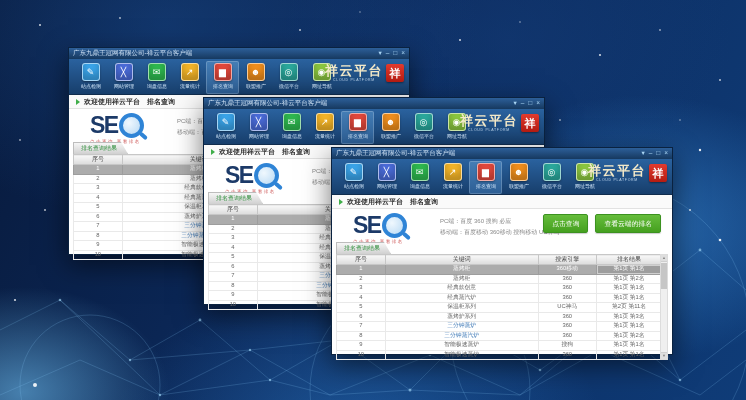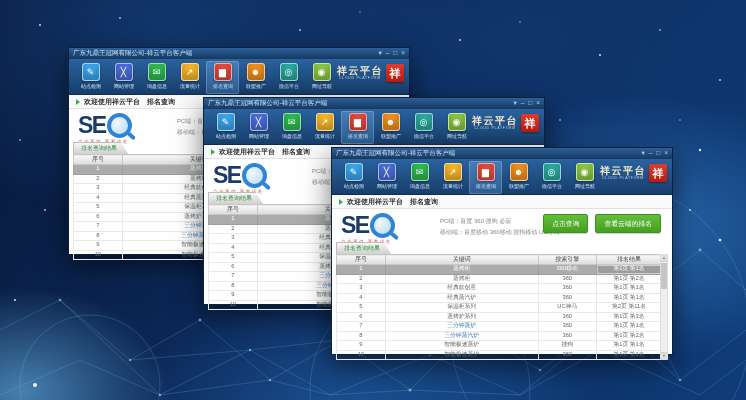--- a/index.html
+++ b/index.html
@@ -31,33 +31,33 @@
   .toolbar-items{display:flex;padding:2px 0 0 5px;}
   .tool-item{width:33px;display:flex;flex-direction:column;align-items:center;padding-top:2px;height:31px;border-radius:2px;cursor:pointer;}
   .tool-item.selected{background:linear-gradient(#457eb6,#2d5e94);box-shadow:inset 0 0 0 1px rgba(255,255,255,.2);}
   .tool-icon{width:16px;height:16px;border-radius:3px;display:flex;align-items:center;justify-content:center;
     color:#fff;font-size:9px;border:1px solid rgba(255,255,255,.55);
     box-shadow:inset 0 -6px 7px rgba(0,0,0,.22), 0 1px 2px rgba(0,0,0,.35);}
   .tool-label{font-size:5.5px;color:#cfe4f7;margin-top:2px;white-space:nowrap;transform:scale(.92);}
 
   .brand{position:absolute;right:5px;top:5px;display:flex;align-items:center;}
   .brand-text{text-align:center;margin-right:3px;}
-  .brand-name{color:#f3e9c8;font-size:10px;font-weight:bold;letter-spacing:1.5px;line-height:1.05;font-family:"Liberation Serif",serif;}
+  .brand-name{color:#f3e9c8;font-size:13px;font-weight:bold;letter-spacing:1.5px;line-height:1.05;font-family:"Liberation Serif",serif;}
   .brand-sub{color:#bcd4ea;font-size:3.5px;letter-spacing:.7px;}
   .brand-logo{width:18px;height:18px;background:linear-gradient(#e23a2d,#b51c12);color:#fff;font-size:11px;font-weight:bold;
     display:flex;align-items:center;justify-content:center;border-radius:2px;box-shadow:0 1px 2px rgba(0,0,0,.4);}
 
   .welcome{height:13px;background:#fafafa;border-bottom:1px solid #e2e2e2;display:flex;align-items:center;padding:0 7px;}
   .welcome-icon{width:0;height:0;border-left:4px solid #3fae49;border-top:3px solid transparent;border-bottom:3px solid transparent;margin-right:4px;}
   .welcome-text,.welcome-section{font-size:7px;color:#333;font-weight:bold;}
   .welcome-section{margin-left:7px;}
 
   .content{position:relative;height:145px;background:#fff;padding:0 4px;}
   .hero{position:relative;height:34px;}
-  .seo-logo{position:absolute;left:5px;top:4px;cursor:pointer;}
+  .seo-logo{position:absolute;left:17px;top:4px;cursor:pointer;}
   .seo-se{font-size:23px;font-weight:bold;color:#1c3a68;letter-spacing:-1.5px;line-height:.95;vertical-align:middle;}
   .seo-glass{display:inline-block;width:17px;height:17px;border:4px solid #2f84d6;border-radius:50%;
     background:radial-gradient(circle at 35% 35%, #f0f8fe, #b7d9f4);position:relative;vertical-align:middle;margin-left:1px;}
   .seo-glass::after{content:'';position:absolute;width:9px;height:3.5px;background:#2f84d6;right:-8px;bottom:-3px;transform:rotate(42deg);border-radius:2px;}
   .seo-tagline{font-size:4.5px;color:#d06060;letter-spacing:1.5px;margin-top:1px;}
   .query-info{position:absolute;left:104px;top:7px;font-size:6px;color:#8a8a8a;line-height:1.9;white-space:nowrap;}
   .hero-buttons{position:absolute;right:7px;top:5px;display:flex;gap:7px;}
   .btn{height:17px;padding:0 8px;background:linear-gradient(#66bd3c,#45a01f);border:1px solid #3c9220;border-radius:2px;
     color:#fff;font-size:6.8px;display:flex;align-items:center;cursor:pointer;box-shadow:0 1px 1px rgba(0,0,0,.2);}
 

